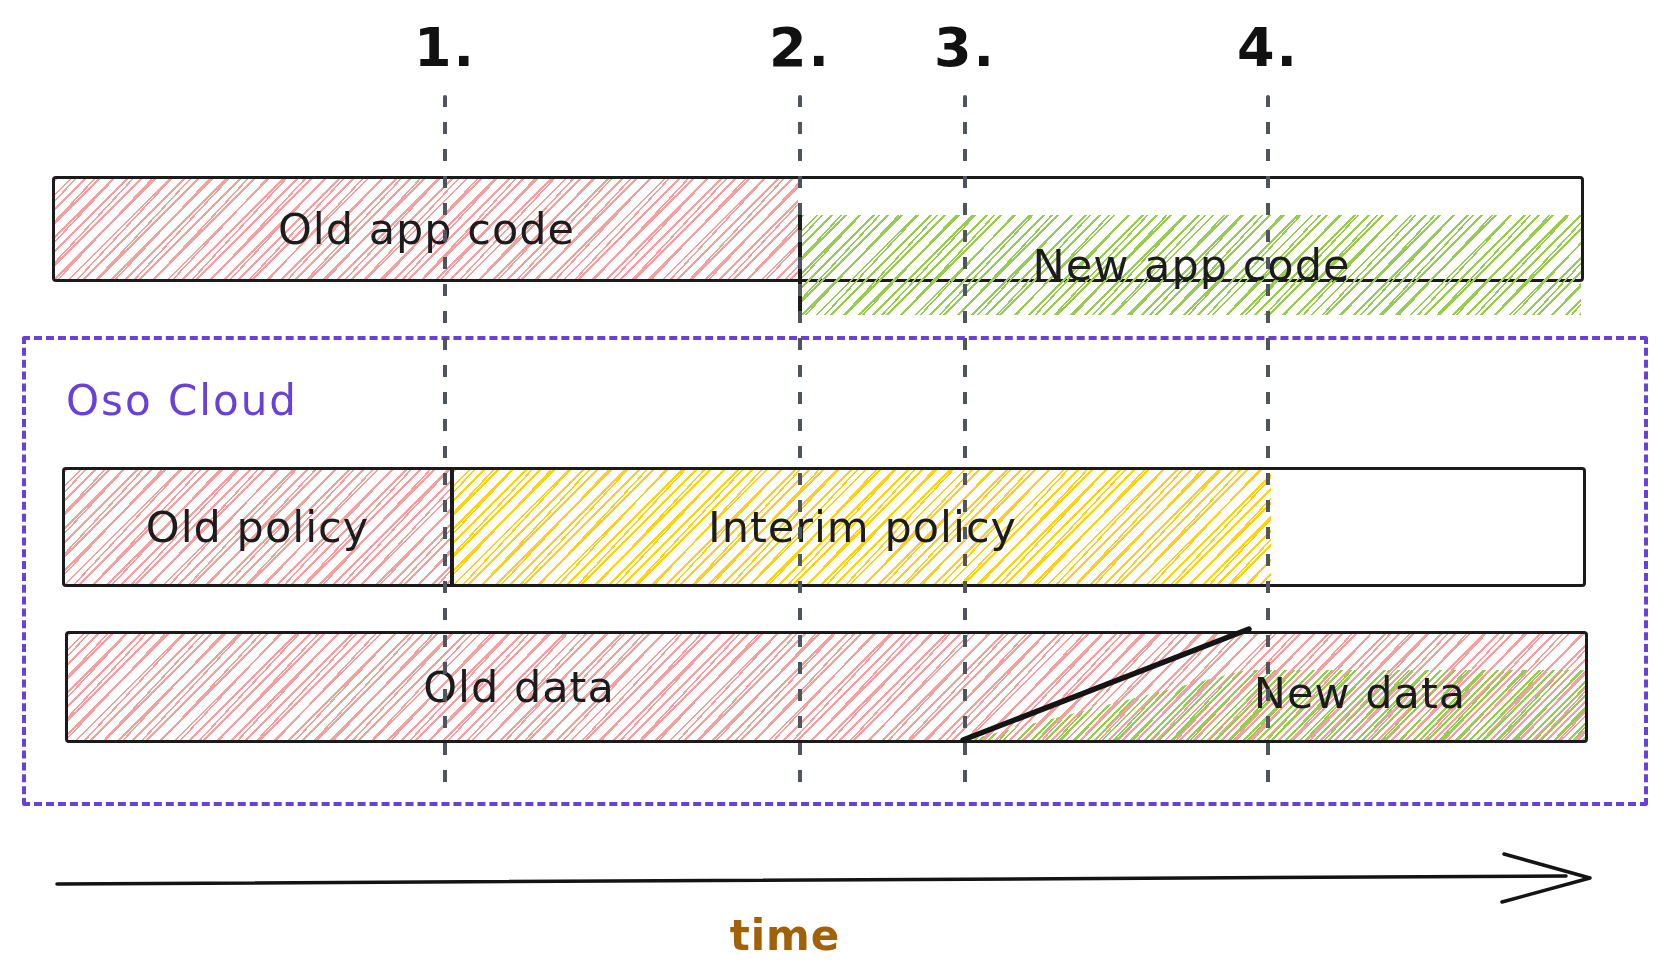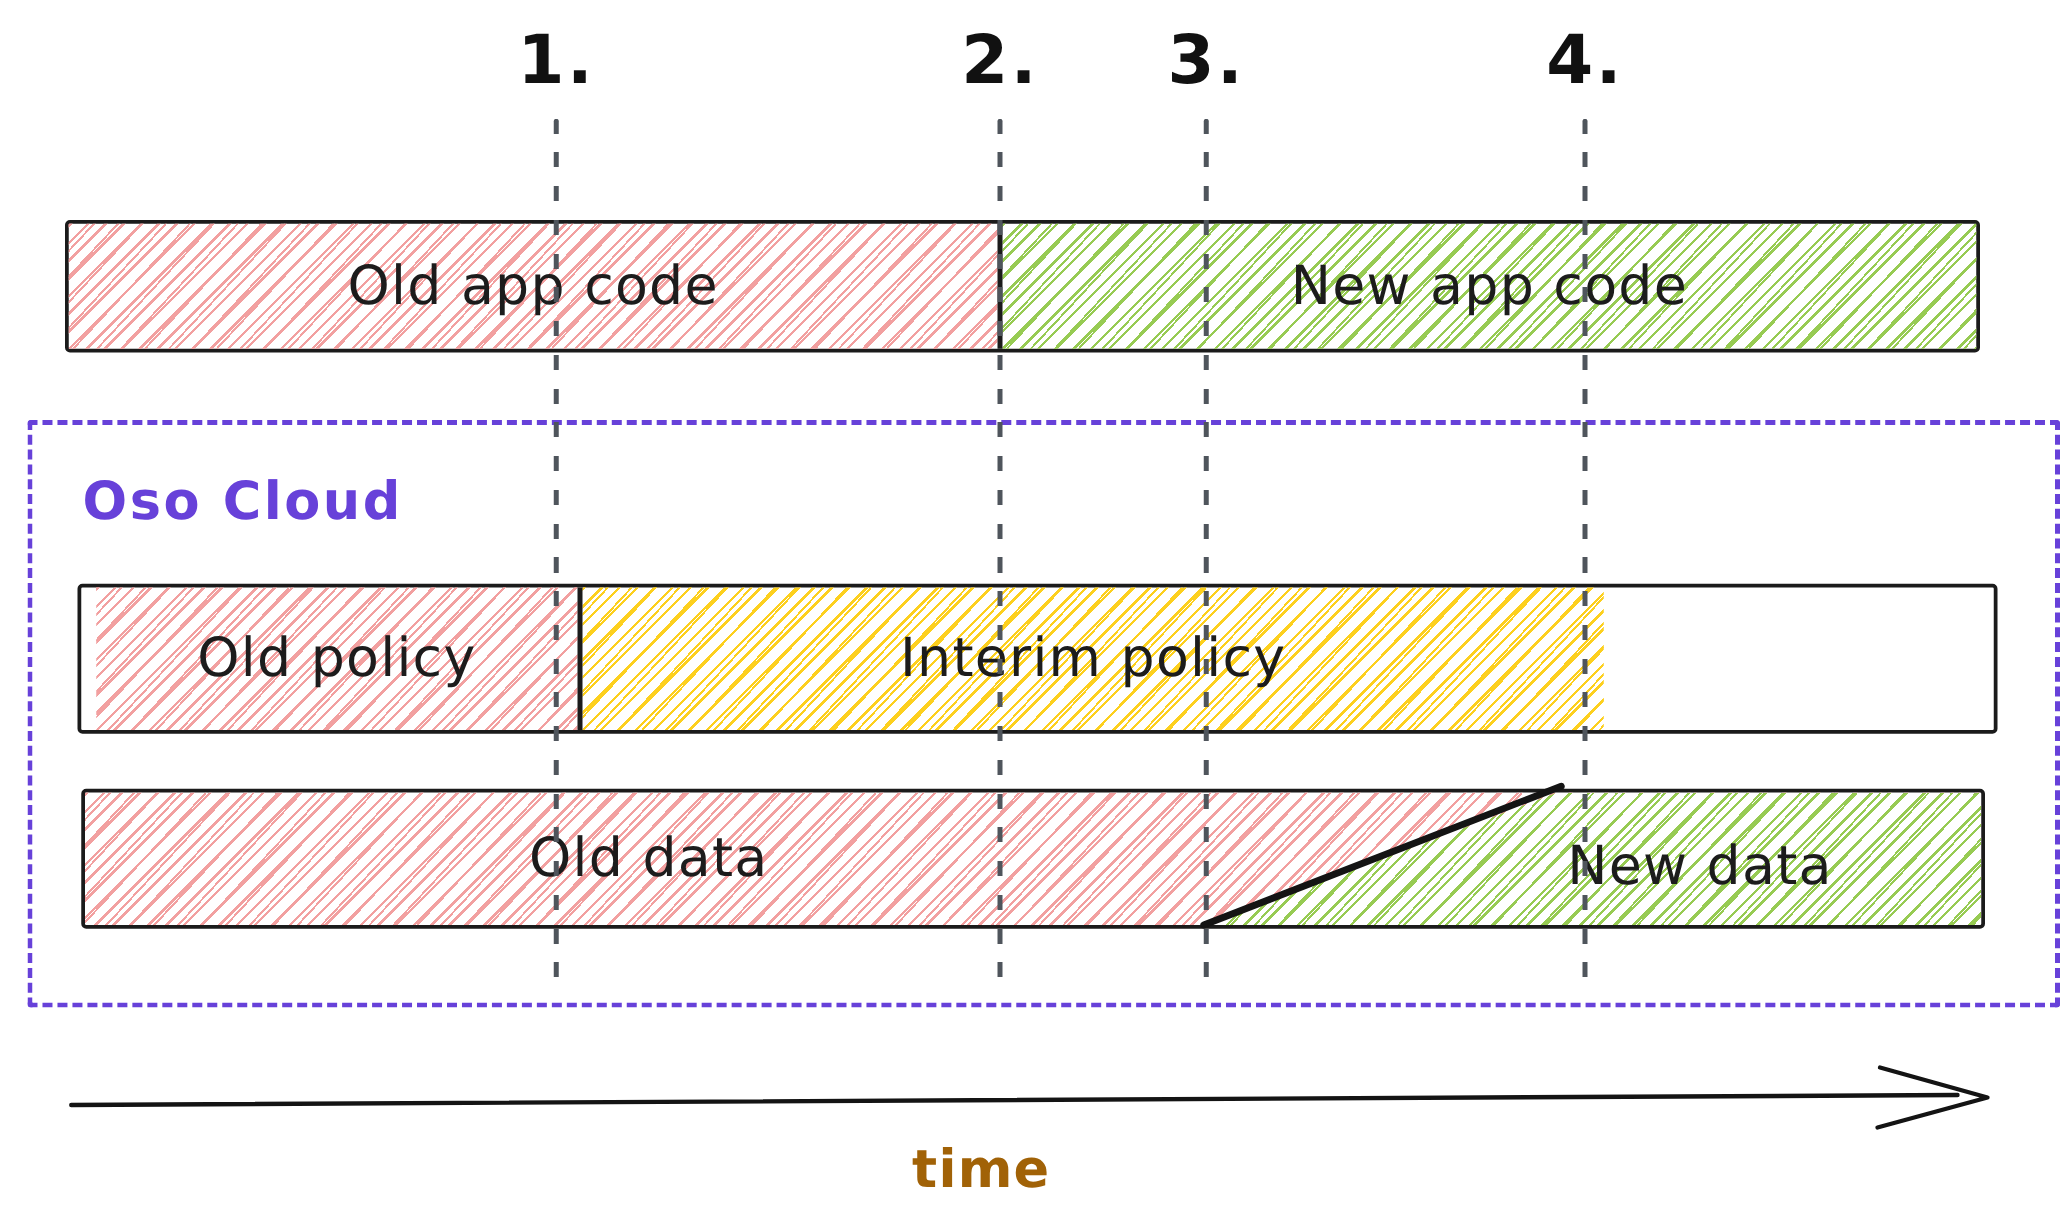--- a/index.html
+++ b/index.html
@@ -25,37 +25,37 @@
   .seg + .seg{border-left:4px solid var(--stroke);}
   .seg-label{font-size:43px;font-weight:500;letter-spacing:1px;position:relative;z-index:6;white-space:nowrap;}
   .hatch-red{background-image:
      repeating-linear-gradient(135deg,var(--red) 0 2px,transparent 2px 10px),
      repeating-linear-gradient(133deg,var(--red) 0 1.6px,transparent 1.6px 14px);}
   .hatch-yellow{background-image:
      repeating-linear-gradient(135deg,var(--yellow) 0 2px,transparent 2px 10px),
      repeating-linear-gradient(133deg,var(--yellow) 0 1.6px,transparent 1.6px 14px);}
   .hatch-green{background-image:
      repeating-linear-gradient(135deg,var(--green) 0 2px,transparent 2px 10px),
-     repeating-linear-gradient(133deg,var(--green) 0 1.6px,transparent 1.6px 14px);}
+     repeating-linear-gradient(133deg,var(--green) 0 1.6px,transparent 1.6px 14px); margin-top: 36px;}
   
   .app-bar{left:52px;top:176px;width:1526px;height:100px;}
   .app-bar .seg-old{width:743px;} .app-bar .seg-new{flex:1;}
-  .policy-bar{left:62px;top:467px;width:1518px;height:114px;padding-left:12px;}
+  .policy-bar{left:62px;top:467px;width:1518px;height:114px;}
   .policy-bar .seg-old{width:385px;} .policy-bar .seg-interim{width:821px;} .policy-bar .seg-new{flex:1;}
   .data-bar{left:65px;top:631px;width:1517px;height:106px;overflow:hidden;}
   .data-bar .red-base{position:absolute;inset:0;}
   .data-bar .green-wedge{position:absolute;inset:0;
      clip-path:polygon(900px 100%,1178px 0,100% 0,100% 100%);}
   .data-bar .floating-label{position:absolute;top:50%;transform:translate(-50%,-50%);}
   .data-bar .lbl-old{left:451px;}
   .data-bar .lbl-new{left:1292px;top:56%;}
   
   .oso-box{position:absolute;left:22px;top:336px;width:1618px;height:462px;
      border:4px dashed var(--purple);border-radius:3px;z-index:1;}
-  .oso-label{position:absolute;left:40px;top:36px;font-size:42px;font-weight:700;
+  .oso-label{position:absolute;left:40px;top:36px;font-size:42px;font-weight:400;
      letter-spacing:2px;color:var(--purple);}
   
   .overlay{position:absolute;left:0;top:0;z-index:5;pointer-events:none;}
   .time-label{position:absolute;left:785px;top:935px;transform:translate(-50%,-50%);
      font-size:42px;font-weight:600;letter-spacing:1px;color:#a16207;z-index:7;}
 </style>
 </head>
 <body>
 
 <div class="canvas">

